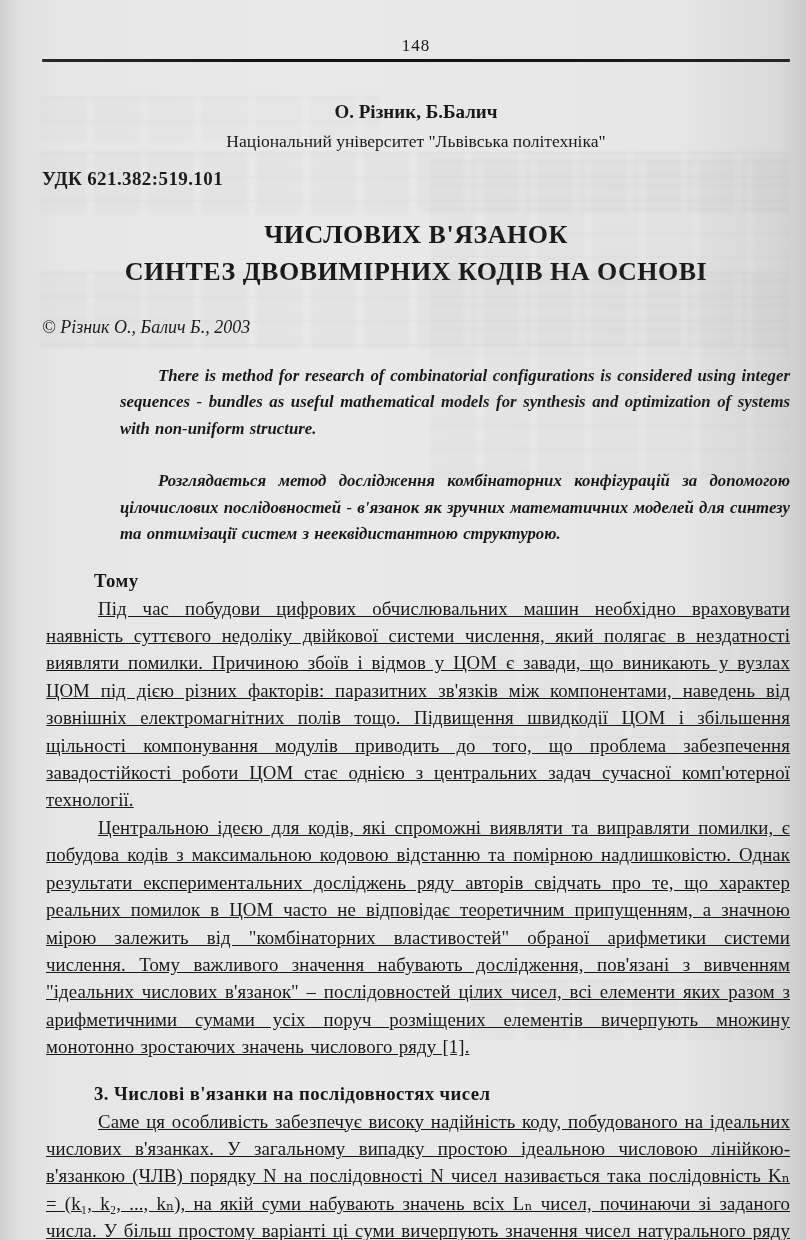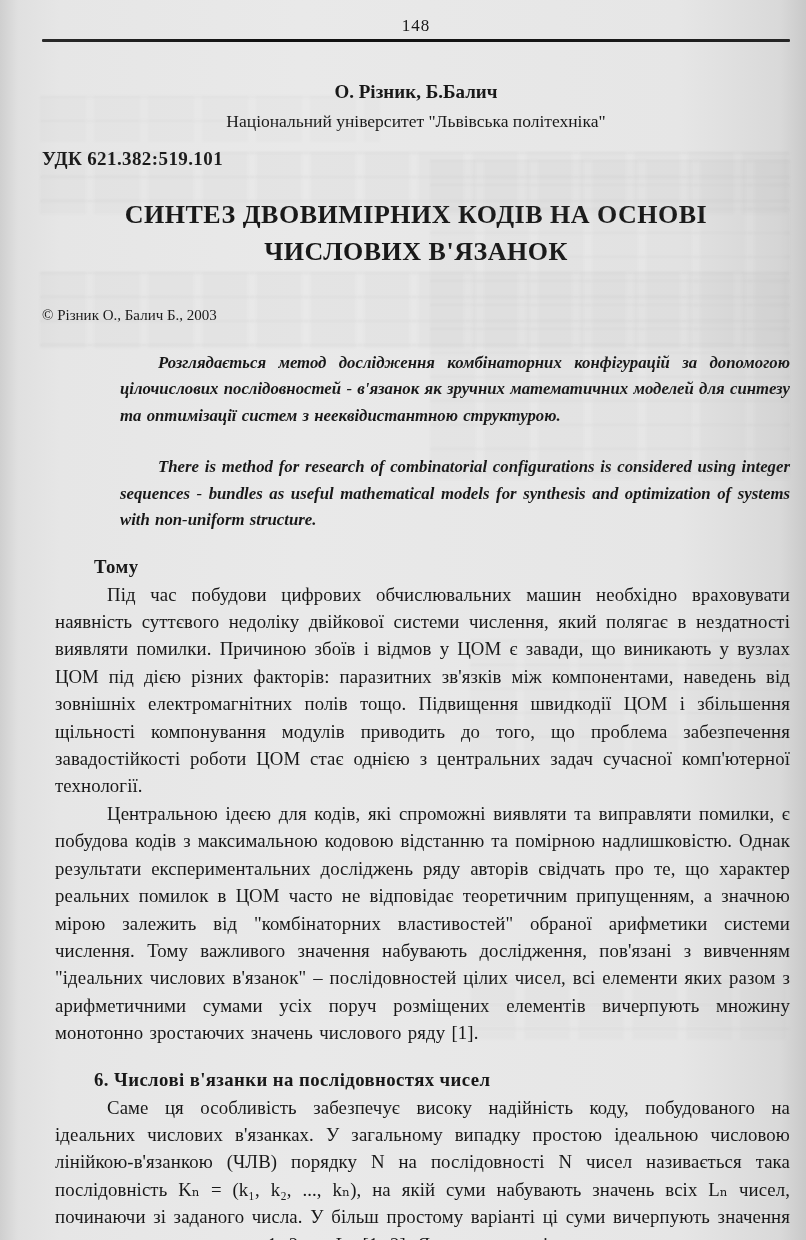--- a/index.html
+++ b/index.html
@@ -36,21 +36,21 @@
   }
   .a1 { left: 40px;  top: 96px;  width: 340px; height: 46px;  opacity:.35; }
   .a2 { left: 40px;  top: 152px; width: 750px; height: 62px;  opacity:.5;  }
   .a3 { left: 40px;  top: 272px; width: 750px; height: 76px;  opacity:.5;  }
   .a4 { left: 430px; top: 160px; width: 360px; height: 320px; opacity:.45; }
   .a5 { left: 470px; top: 640px; width: 320px; height: 120px; opacity:.35; }
   .a6 { left: 470px; top: 980px; width: 320px; height: 60px;  opacity:.4;  }
 
   .page-number {
     margin: 0 auto;
-    padding-top: 16px;
+    padding-top: 36px;
     text-align: center;
     font-size: 17px;
     letter-spacing: 1px;
   }
   .rule {
     margin-top: 3px;
     height: 3px;
     background: linear-gradient(90deg, #2a2a2a, #111 30%, #161616 70%, #262626);
     border-radius: 1px;
   }
@@ -75,49 +75,51 @@
   }
   .title {
     margin: 26px 30px 0 30px;
     text-align: center;
     font-weight: bold;
     font-size: 26px;
     line-height: 37px;
     letter-spacing: 0.5px;
   }
   .copyright {
-    margin-top: 37px;
-    font-size: 15px;
+    margin-top: 27px;
+    font-style: italic;
+    font-size: 18px;
   }
   .abstract {
     margin-left: 78px;
     text-align: justify;
     font-weight: bold;
     font-style: italic;
     font-size: 16.8px;
     line-height: 26.5px;
     text-indent: 38px;
     word-spacing: 1px;
   }
   .abstract-ua { margin-top: 26px; }
   .abstract-en { margin-top: 25px; }
   .section-heading {
     margin: 22px 0 0 52px;
     font-weight: bold;
     font-size: 18.8px;
     letter-spacing: 0.4px;
   }
   .body-par {
-    margin: 3px 0 0 13px;
+    margin: 3px 0 0 4px;
     text-align: justify;
     font-size: 18.8px;
     line-height: 27.4px;
     text-indent: 52px;
     letter-spacing: 0.1px;
     word-spacing: 1.5px;
+    text-decoration: underline;
   }
   .body-par + .body-par { margin-top: 0; }
 </style>
 </head>
 <body>
 
 <div class="page">
 
   <div class="artifact a1"></div>
   <div class="artifact a2"></div>
@@ -131,33 +133,33 @@
   <div class="rule"></div>
 
   <div class="byline">
     <div class="authors">О. Різник, Б.Балич</div>
     <div class="affiliation">Національний університет "Львівська політехніка"</div>
   </div>
 
   <div class="udc">УДК 621.382:519.101</div>
 
   <div class="title">
+    <div>ЧИСЛОВИХ В'ЯЗАНОК</div>
     <div>СИНТЕЗ ДВОВИМІРНИХ КОДІВ НА ОСНОВІ</div>
-    <div>ЧИСЛОВИХ В'ЯЗАНОК</div>
   </div>
 
   <div class="copyright">© Різник О., Балич Б., 2003</div>
 
+  <div class="abstract abstract-en">There is method for research of combinatorial configurations is considered using integer sequences - bundles as useful mathematical models for synthesis and optimization of systems with non-uniform structure.</div>
+
   <div class="abstract abstract-ua">Розглядається метод дослідження комбінаторних конфігурацій за допомогою цілочислових послідовностей - в'язанок як зручних математичних моделей для синтезу та оптимізації систем з нееквідистантною структурою.</div>
-
-  <div class="abstract abstract-en">There is method for research of combinatorial configurations is considered using integer sequences - bundles as useful mathematical models for synthesis and optimization of systems with non-uniform structure.</div>
 
   <div class="section-heading">Тому</div>
 
   <p class="body-par">Під час побудови цифрових обчислювальних машин необхідно враховувати наявність суттєвого недоліку двійкової системи числення, який полягає в нездатності виявляти помилки. Причиною збоїв і відмов у ЦОМ є завади, що виникають у вузлах ЦОМ під дією різних факторів: паразитних зв'язків між компонентами, наведень від зовнішніх електромагнітних полів тощо. Підвищення швидкодії ЦОМ і збільшення щільності компонування модулів приводить до того, що проблема забезпечення завадостійкості роботи ЦОМ стає однією з центральних задач сучасної комп'ютерної технології.</p>
 
   <p class="body-par">Центральною ідеєю для кодів, які спроможні виявляти та виправляти помилки, є побудова кодів з максимальною кодовою відстанню та помірною надлишковістю. Однак результати експериментальних досліджень ряду авторів свідчать про те, що характер реальних помилок в ЦОМ часто не відповідає теоретичним припущенням, а значною мірою залежить від "комбінаторних властивостей" обраної арифметики системи числення. Тому важливого значення набувають дослідження, пов'язані з вивченням "ідеальних числових в'язанок" – послідовностей цілих чисел, всі елементи яких разом з арифметичними сумами усіх поруч розміщених елементів вичерпують множину монотонно зростаючих значень числового ряду [1].</p>
 
-  <div class="section-heading">6. Числові в'язанки на послідовностях чисел</div>
+  <div class="section-heading">3. Числові в'язанки на послідовностях чисел</div>
 
   <p class="body-par">Саме ця особливість забезпечує високу надійність коду, побудованого на ідеальних числових в'язанках. У загальному випадку простою ідеальною числовою лінійкою-в'язанкою (ЧЛВ) порядку N на послідовності N чисел називається така послідовність Kₙ = (k₁, k₂, ..., kₙ), на якій суми набувають значень всіх Lₙ чисел, починаючи зі заданого числа. У більш простому варіанті ці суми вичерпують значення чисел натурального ряду 1, 2, ..., Lₙ [1, 2]. Якщо ряд послідовних значень згаданих сум починається з числа a, то загальна сума всіх чисел цього ряду визначається як</p>
 
 </div>
 
 </body></html>

